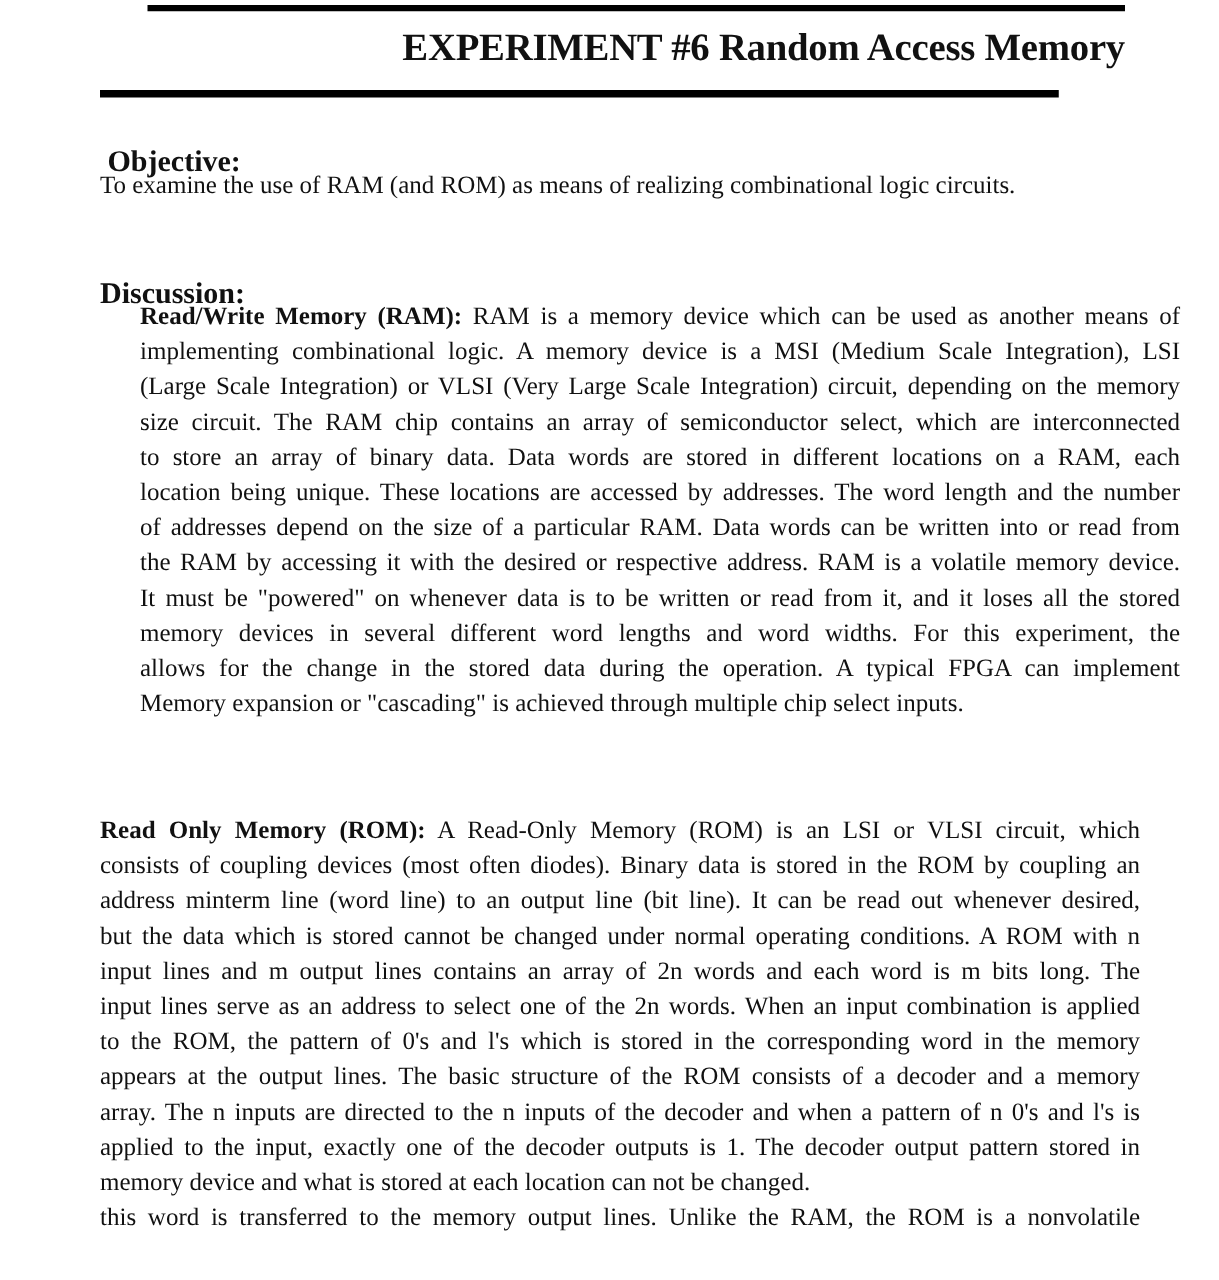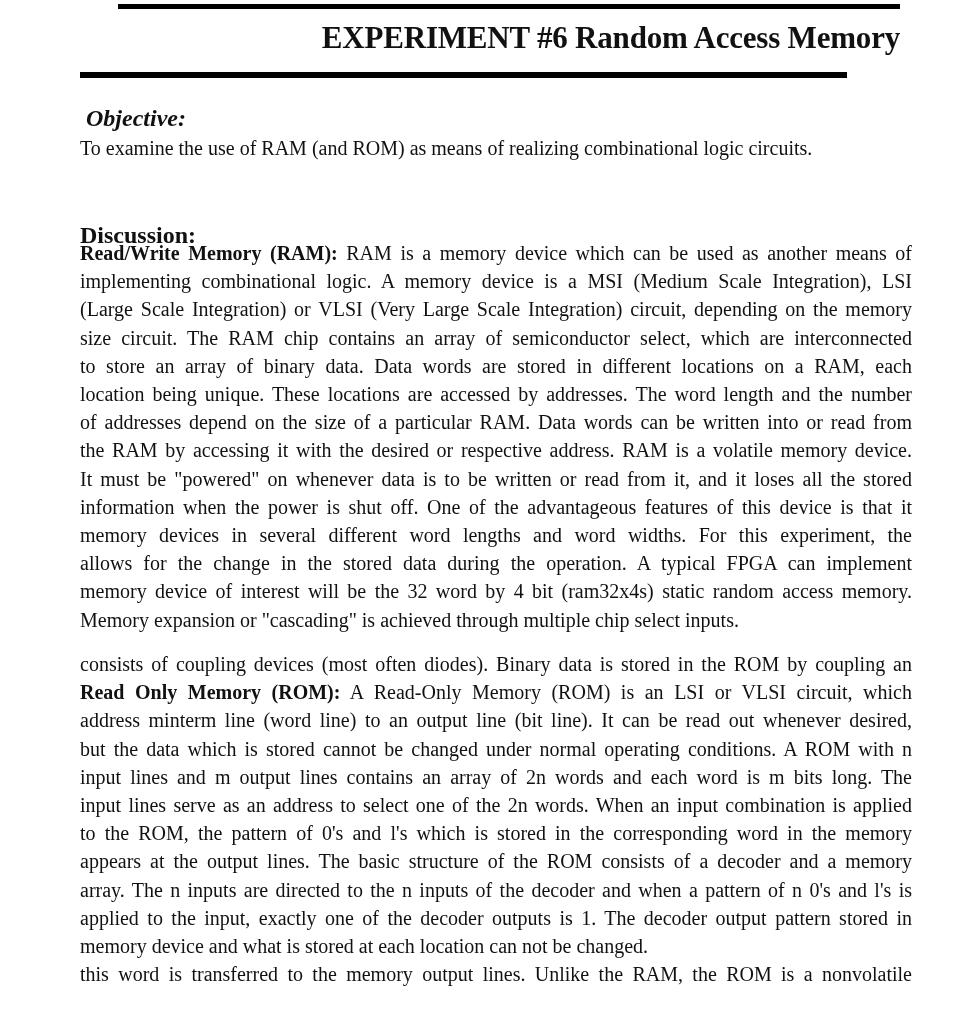--- a/index.html
+++ b/index.html
@@ -43,21 +43,21 @@
       letter-spacing: -0.2px;
       white-space: nowrap;
     }
     .section-heading {
       position: absolute;
       font-weight: bold;
       font-size: 24px;
       line-height: 28px;
       white-space: nowrap;
     }
-    .objective-heading { left: 86px; top: 104px; font-style: italic; }
+    .objective-heading { left: 86px; top: 116px; }
     .discussion-heading { left: 80px; top: 221px; }
     .objective-text {
       position: absolute;
       left: 80px;
       top: 135px;
       font-size: 20px;
       line-height: 26px;
       white-space: nowrap;
       font-family: Liberation Serif, serif;
     }
@@ -66,21 +66,21 @@
       left: 80px;
       width: 832px;
       font-size: 20px;
       line-height: 28.2px;
       text-align: justify;
       margin: 0;
     }
     .para .lead {
       font-weight: bold;
     }
-    .para-ram { top: 239px; }
+    .para-ram { top: 239px; margin-left: 32px; }
     .para-rom { top: 650px; }
     .line {
       display: block;
       white-space: nowrap;
       text-align: justify;
       text-align-last: justify;
     }
     .line.last {
       text-align-last: left;
     }
@@ -100,30 +100,28 @@
 <div class="para para-ram">
   <span class="line"><span class="lead">Read/Write Memory (RAM):</span><span> RAM is a memory device which can be used as another means of</span></span>
   <span class="line">implementing combinational logic. A memory device is a MSI (Medium Scale Integration), LSI</span>
   <span class="line">(Large Scale Integration) or VLSI (Very Large Scale Integration) circuit, depending on the memory</span>
   <span class="line">size circuit. The RAM chip contains an array of semiconductor select, which are interconnected</span>
   <span class="line">to store an array of binary data. Data words are stored in different locations on a RAM, each</span>
   <span class="line">location being unique. These locations are accessed by addresses. The word length and the number</span>
   <span class="line">of addresses depend on the size of a particular RAM. Data words can be written into or read from</span>
   <span class="line">the RAM by accessing it with the desired or respective address. RAM is a volatile memory device.</span>
   <span class="line">It must be "powered" on whenever data is to be written or read from it, and it loses all the stored</span>
-  <span class="line">information when the power is shut off. One of the advantageous features of this device is that it</span>
   <span class="line">memory devices in several different word lengths and word widths. For this experiment, the</span>
   <span class="line">allows for the change in the stored data during the operation. A typical FPGA can implement</span>
-  <span class="line">memory device of interest will be the 32 word by 4 bit (ram32x4s) static random access memory.</span>
   <span class="line last">Memory expansion or "cascading" is achieved through multiple chip select inputs.</span>
 </div>
 
 <div class="para para-rom">
+  <span class="line"><span class="lead">Read Only Memory (ROM):</span><span> A Read-Only Memory (ROM) is an LSI or VLSI circuit, which</span></span>
   <span class="line">consists of coupling devices (most often diodes). Binary data is stored in the ROM by coupling an</span>
-  <span class="line"><span class="lead">Read Only Memory (ROM):</span><span> A Read-Only Memory (ROM) is an LSI or VLSI circuit, which</span></span>
   <span class="line">address minterm line (word line) to an output line (bit line). It can be read out whenever desired,</span>
   <span class="line">but the data which is stored cannot be changed under normal operating conditions. A ROM with n</span>
   <span class="line">input lines and m output lines contains an array of 2n words and each word is m bits long. The</span>
   <span class="line">input lines serve as an address to select one of the 2n words. When an input combination is applied</span>
   <span class="line">to the ROM, the pattern of 0's and l's which is stored in the corresponding word in the memory</span>
   <span class="line">appears at the output lines. The basic structure of the ROM consists of a decoder and a memory</span>
   <span class="line">array. The n inputs are directed to the n inputs of the decoder and when a pattern of n 0's and l's is</span>
   <span class="line">applied to the input, exactly one of the decoder outputs is 1. The decoder output pattern stored in</span>
   <span class="line last">memory device and what is stored at each location can not be changed.</span>
   <span class="line">this word is transferred to the memory output lines. Unlike the RAM, the ROM is a nonvolatile</span>

